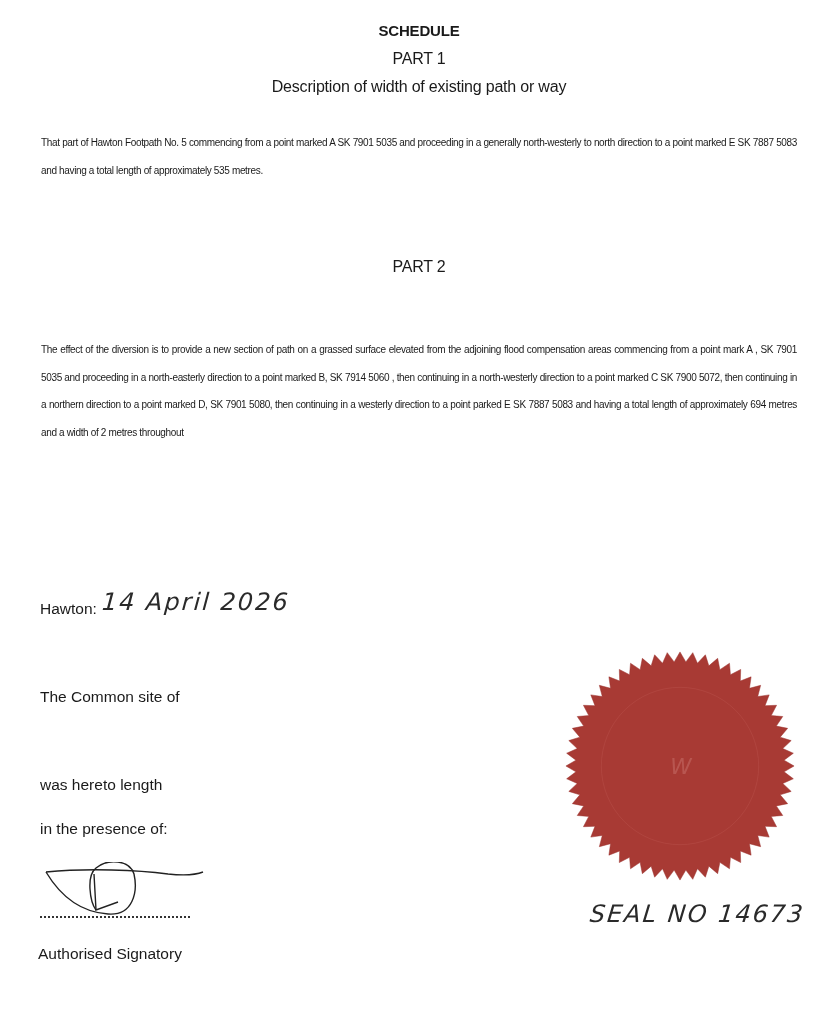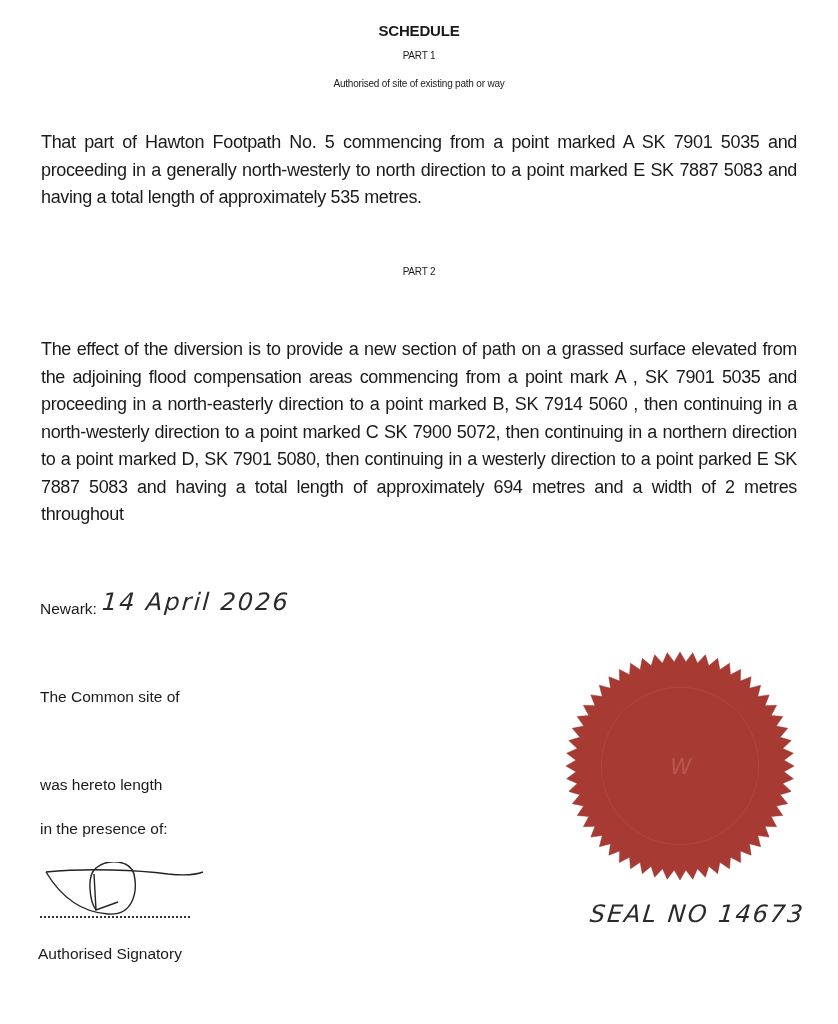--- a/index.html
+++ b/index.html
@@ -19,34 +19,34 @@
       position: absolute;
       left: 0; top: 0;
       width: 838px;
       height: 1024px;
     }
     .center-line {
       position: absolute;
       left: 0;
       width: 838px;
       text-align: center;
-      font-size: 10px;
+      font-size: 16px;
       letter-spacing: -0.2px;
     }
     .schedule-title { top: 22px; font-weight: bold; font-size: 15px; }
     .part1-title { top: 50px; }
     .part1-sub { top: 78px; }
-    .part2-title { top: 266px; }
+    .part2-title { top: 258px; }
     .part2-sub { top: 286px; }
 
     .para {
       position: absolute;
       left: 41px;
       width: 756px;
-      font-size: 18px;
+      font-size: 10px;
       line-height: 27.5px;
       text-align: justify;
       letter-spacing: -0.35px;
     }
     .para1 { top: 129px; }
     .para2 { top: 336px; }
 
     .dated-label {
       position: absolute;
       left: 40px;
@@ -117,29 +117,29 @@
       transform: skewX(-6deg);
     }
   </style>
 </head>
 <body>
 
 <div class="page">
 
   <div class="center-line schedule-title">SCHEDULE</div>
   <div class="center-line part1-title">PART 1</div>
-  <div class="center-line part1-sub">Authorised of site of existing path or way</div>
+  <div class="center-line part1-sub">Description of width of existing path or way</div>
 
   <div class="para para1">That part of Hawton Footpath No. 5 commencing from a point marked A SK 7901 5035 and proceeding in a generally north-westerly to north direction to a point marked E SK 7887 5083 and having a total length of approximately 535 metres.</div>
 
   <div class="center-line part2-title">PART 2</div>
 
   <div class="para para2">The effect of the diversion is to provide a new section of path on a grassed surface elevated from the adjoining flood compensation areas commencing from a point mark A , SK 7901 5035 and proceeding in a north-easterly direction to a point marked B, SK 7914 5060 , then continuing in a north-westerly direction to a point marked C SK 7900 5072, then continuing in a northern direction to a point marked D, SK 7901 5080, then continuing in a westerly direction to a point parked E SK 7887 5083 and having a total length of approximately 694 metres and a width of 2 metres throughout</div>
 
-  <div class="dated-label">Newark:</div>
+  <div class="dated-label">Hawton:</div>
   <div class="dated-value">14 April 2026</div>
 
   <div class="seal-line seal-line-1">The Common site of</div>
   <div class="seal-line seal-line-3">was hereto length</div>
   <div class="seal-line seal-line-4">in the presence of:</div>
 
   <svg class="signature" viewBox="0 0 170 60">
     <path d="M8 10 C 50 6, 100 8, 130 12 C 150 14, 160 12, 165 10" fill="none" stroke="#222" stroke-width="1.4"></path>
     <path d="M8 10 C 20 30, 40 50, 70 52 C 95 54, 100 30, 96 12 C 92 -2, 70 -4, 58 6 C 48 14, 52 40, 58 48" fill="none" stroke="#222" stroke-width="1.4"></path>
     <path d="M56 12 L 58 48 L 80 40" fill="none" stroke="#222" stroke-width="1.4"></path>

